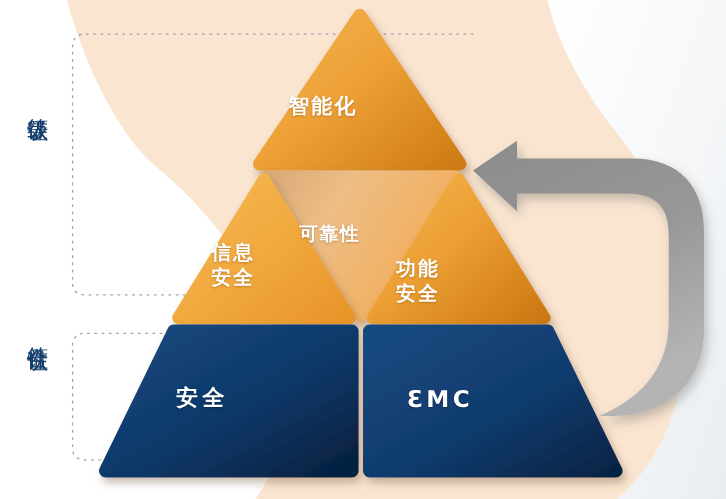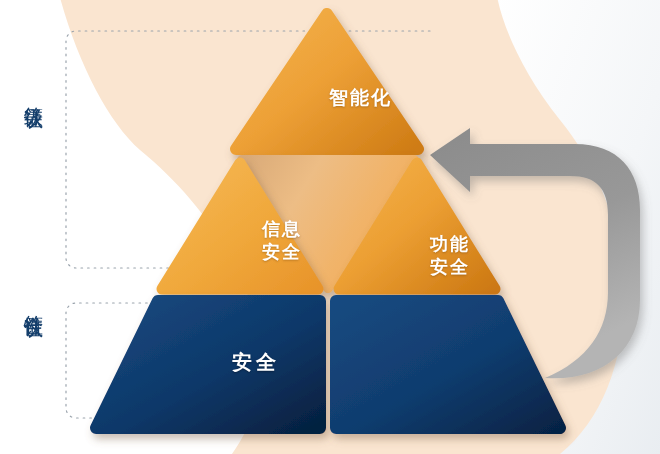--- a/index.html
+++ b/index.html
@@ -24,21 +24,21 @@
     white-space:nowrap;
     font-weight:400;
   }
   #label-top{left:24px;top:92px;}
   #label-bottom{left:24px;top:300px;}
 
   .shape-text{
     position:absolute;
     color:#ffffff;
     font-weight:bold;
-    text-align:right;
+    text-align:left;
     white-space:pre-line;
     text-shadow:0 1px 2px rgba(90,50,10,.35);
     line-height:1.28;
     letter-spacing:2px;
     pointer-events:none;
   }
   .t-zhineng{left:262px;top:86px;width:130px;font-size:19px;}
   .t-kekao  {left:272px;top:202px;width:110px;font-size:17px;letter-spacing:1.5px;}
   .t-xinxi  {left:192px;top:218px;width:110px;font-size:18px;}
   .t-gongneng{left:360px;top:218px;width:110px;font-size:18px;margin-top:15px;}
@@ -153,24 +153,26 @@
   </svg>
 
   <div id="labels">
 
     <div class="vlabel" id="label-top">等级认证</div>
 
     <div class="vlabel" id="label-bottom">符合性认证</div>
 
     <div class="shape-text t-zhineng">智能化</div>
 
+    <div class="shape-text t-kekao">可靠性</div>
 
     <div class="shape-text t-xinxi">信息
 安全</div>
 
     <div class="shape-text t-gongneng">功能
 安全</div>
 
     <div class="shape-text t-anquan">安全</div>
 
+    <div class="shape-text t-emc">ƐMC</div>
   </div>
 
 </div>
 
 </body></html>

